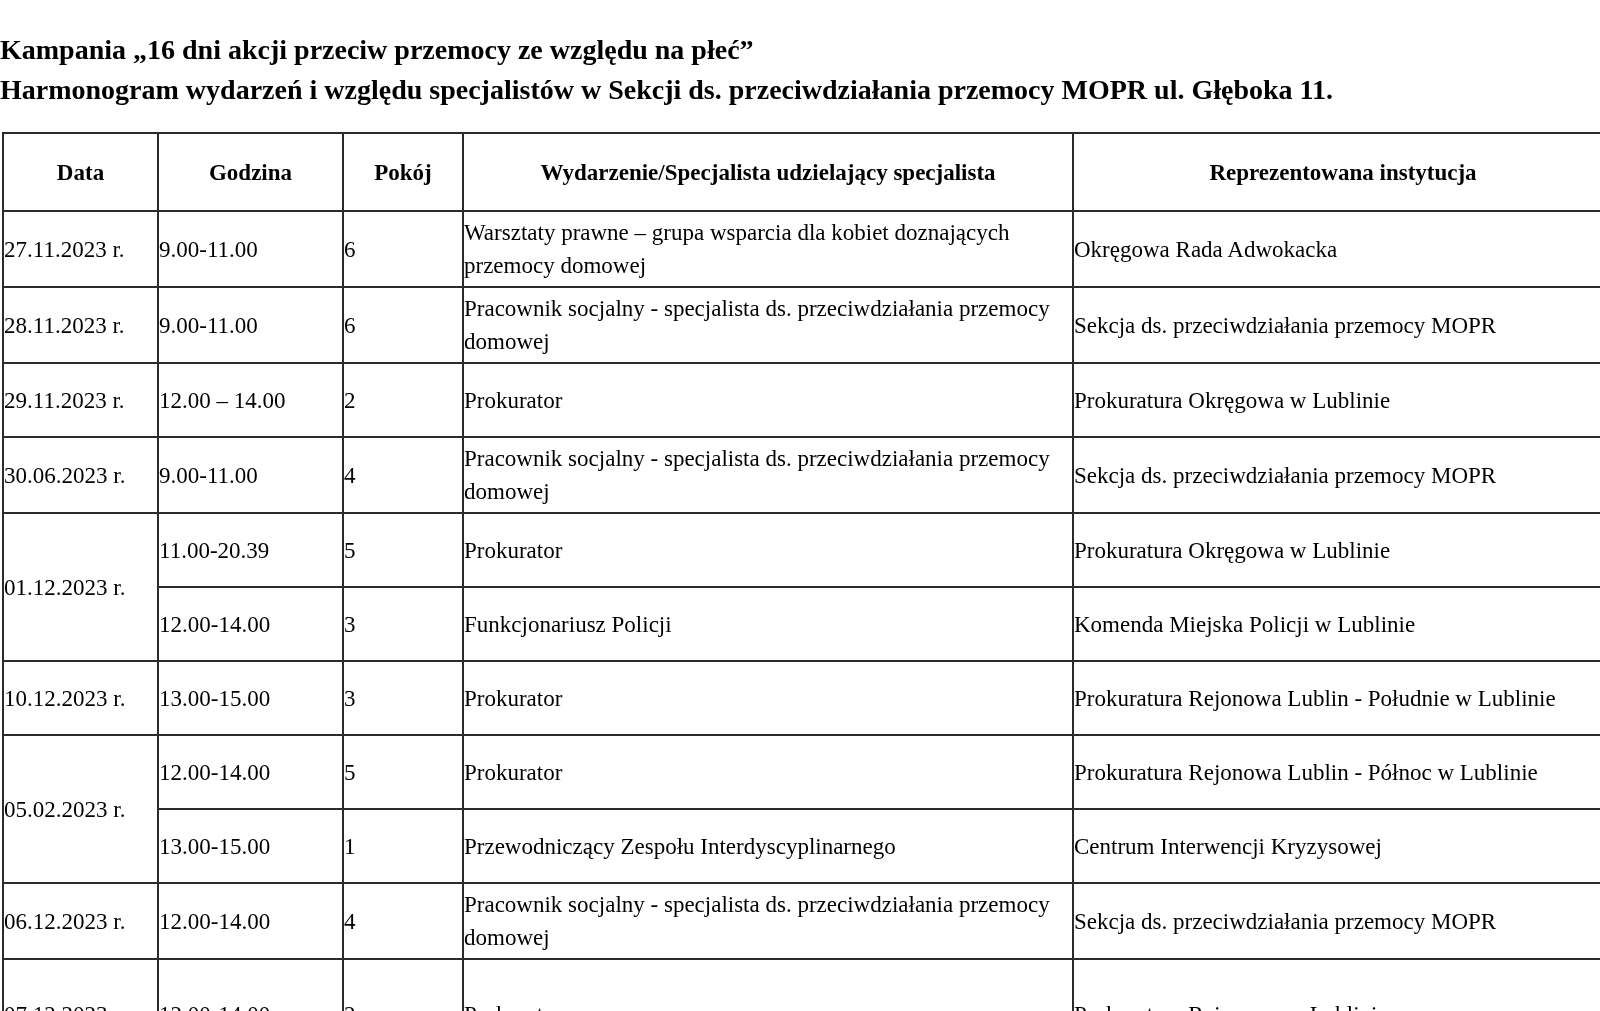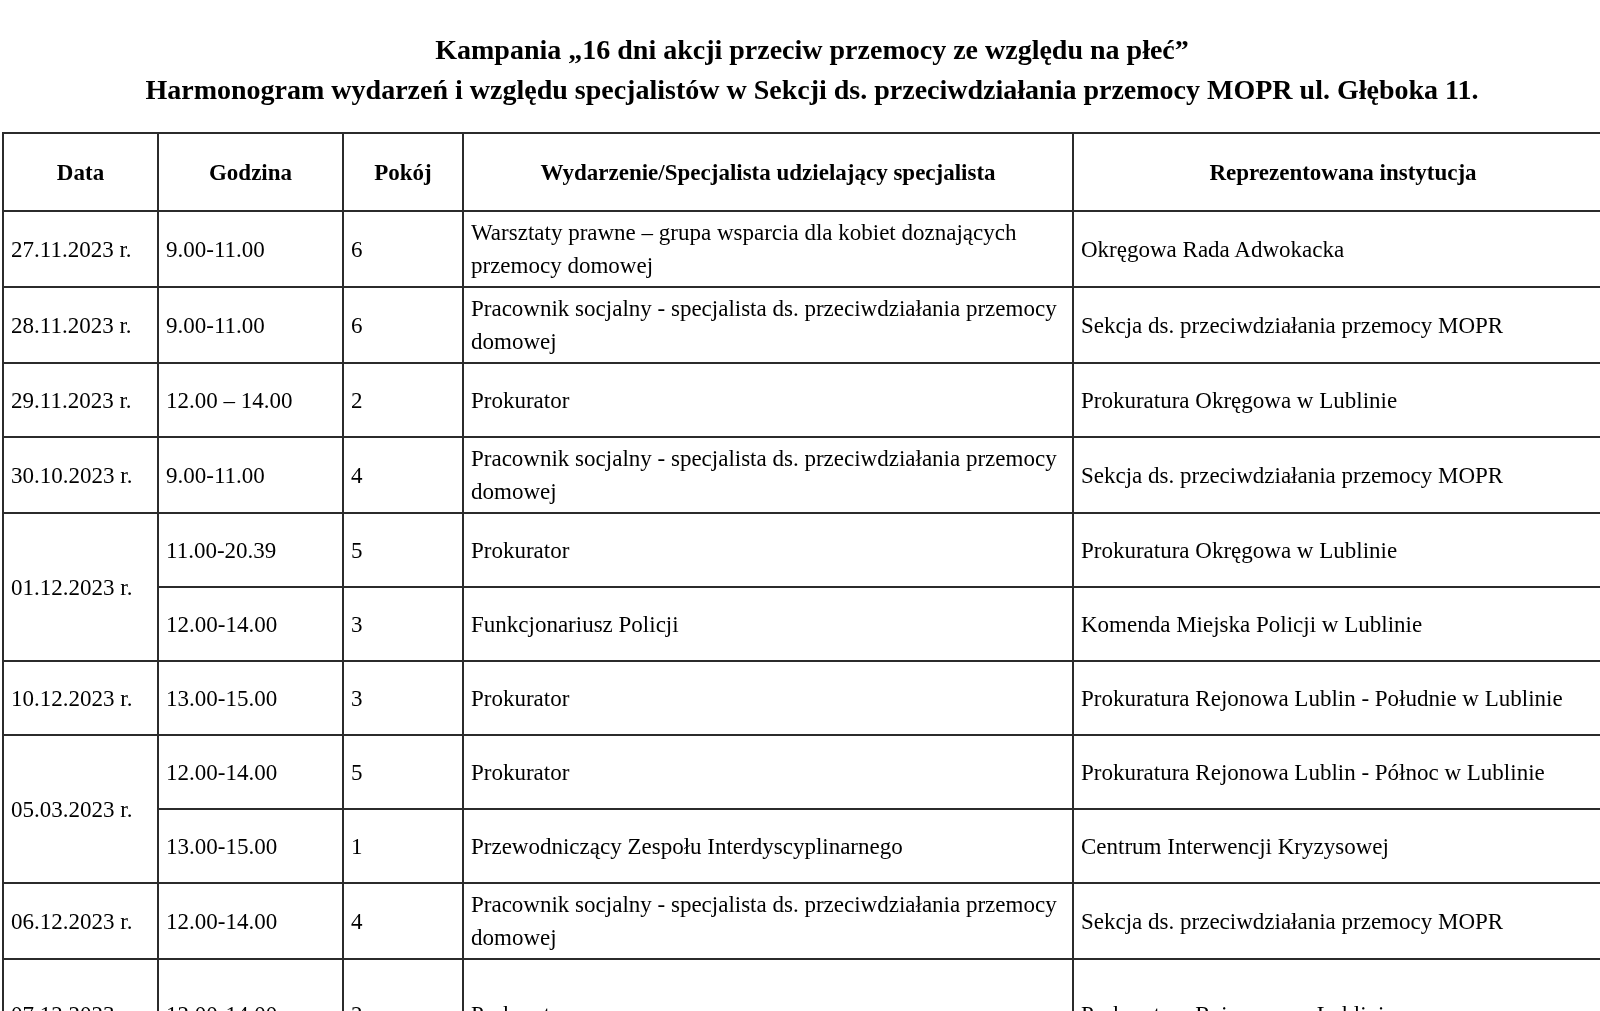--- a/index.html
+++ b/index.html
@@ -8,43 +8,41 @@
     background: #ffffff;
   }
   body {
     width: 1600px;
     height: 1011px;
     overflow: hidden;
     font-family: "Liberation Serif", serif;
     color: #000000;
   }
   .doc-header {
-    text-align: center;
     padding-top: 30px;
     font-weight: bold;
     font-size: 28px;
     line-height: 40px;
-    margin-left: 24px;
   }
   .doc-header .underlined {
     text-decoration-thickness: 3px;
     text-underline-offset: 4px;
   }
   table.schedule {
     border-collapse: collapse;
     table-layout: fixed;
     width: 1610px;
     margin-top: 22px;
     margin-left: 2px;
   }
   table.schedule th,
   table.schedule td {
     border: 2px solid #2b2b2b;
     vertical-align: middle;
-    padding: 4px 7px;
+    padding: 4px 0;
     font-size: 23px;
     line-height: 33px;
     overflow: hidden;
   }
   table.schedule th {
     font-weight: bold;
     height: 68px;
   }
   table.schedule td {
     height: 64px;
@@ -98,21 +96,21 @@
         <td>Sekcja ds. przeciwdziałania przemocy MOPR</td>
       </tr>
       <tr>
         <td class="bold">29.11.2023 r.</td>
         <td>12.00 – 14.00</td>
         <td>2</td>
         <td>Prokurator</td>
         <td>Prokuratura Okręgowa w Lublinie</td>
       </tr>
       <tr>
-        <td class="bold">30.10.2023 r.</td>
+        <td class="bold">30.06.2023 r.</td>
         <td>9.00-11.00</td>
         <td>4</td>
         <td>Pracownik socjalny - specjalista ds. przeciwdziałania przemocy domowej</td>
         <td>Sekcja ds. przeciwdziałania przemocy MOPR</td>
       </tr>
       <tr>
         <td rowspan="2" class="bold">01.12.2023 r.</td>
         <td>11.00-20.39</td>
         <td>5</td>
         <td>Prokurator</td>
@@ -125,21 +123,21 @@
         <td>Komenda Miejska Policji w Lublinie</td>
       </tr>
       <tr>
         <td class="bold">10.12.2023 r.</td>
         <td>13.00-15.00</td>
         <td>3</td>
         <td>Prokurator</td>
         <td>Prokuratura Rejonowa Lublin - Południe w Lublinie</td>
       </tr>
       <tr>
-        <td rowspan="2" class="bold">05.03.2023 r.</td>
+        <td rowspan="2" class="bold">05.02.2023 r.</td>
         <td>12.00-14.00</td>
         <td>5</td>
         <td>Prokurator</td>
         <td>Prokuratura Rejonowa Lublin - Północ w Lublinie</td>
       </tr>
       <tr>
         <td>13.00-15.00</td>
         <td>1</td>
         <td>Przewodniczący Zespołu Interdyscyplinarnego</td>
         <td>Centrum Interwencji Kryzysowej</td>

